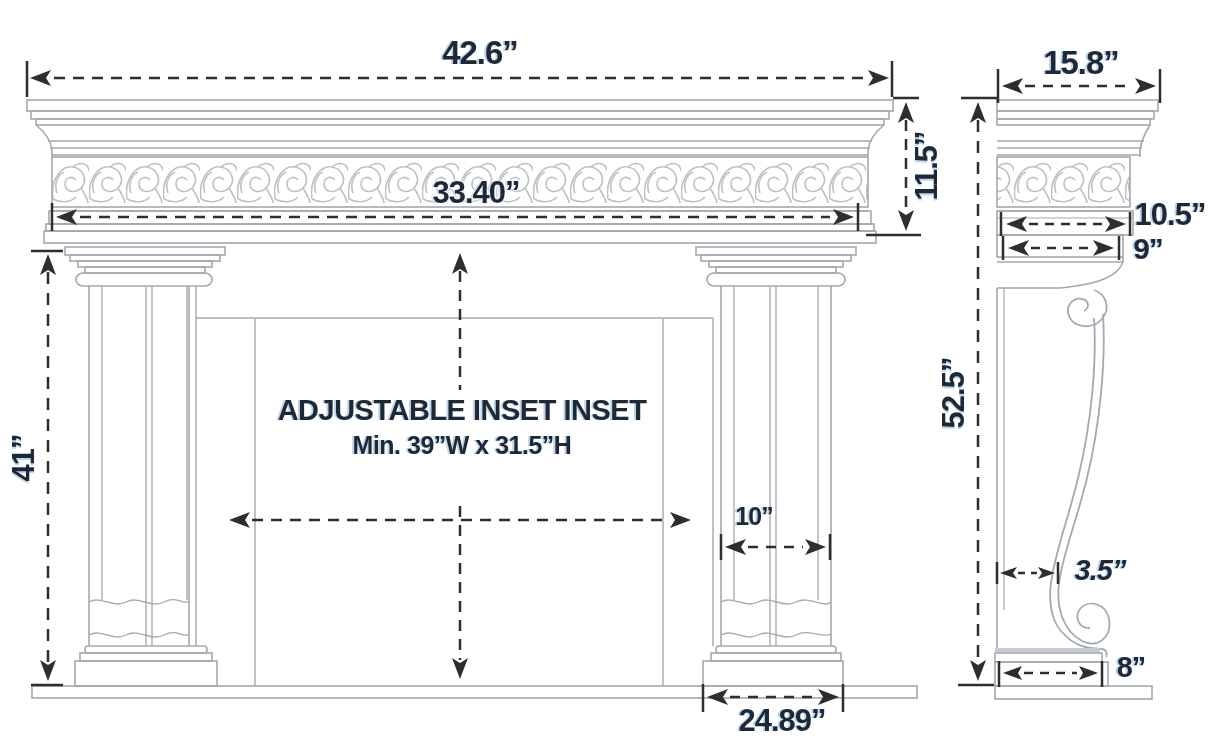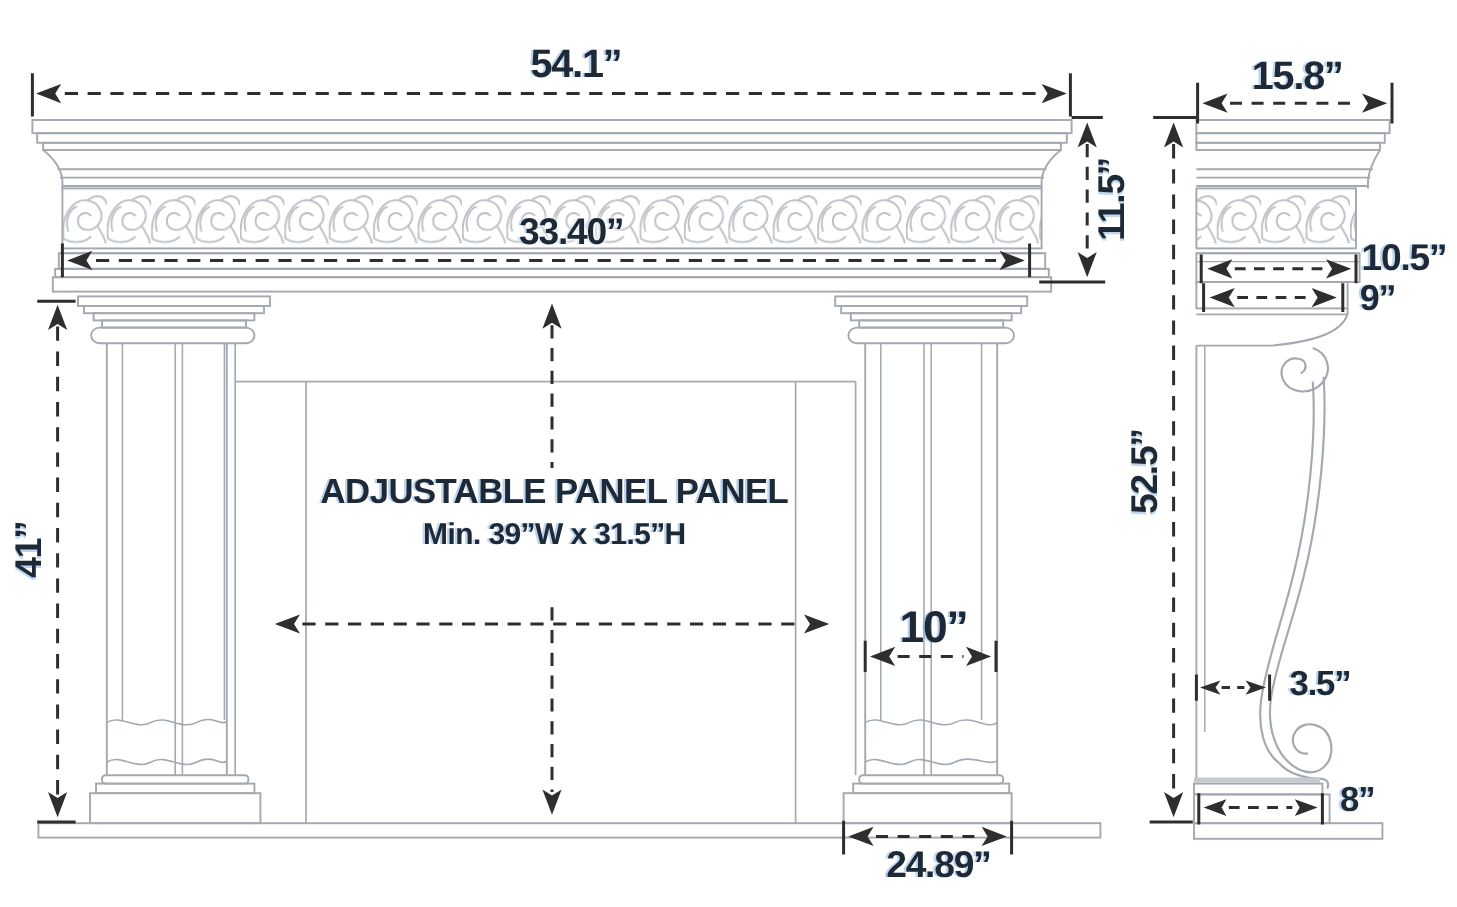--- a/index.html
+++ b/index.html
@@ -219,41 +219,41 @@
 
       <g>
         <path d="M999,661 V687 M1102,661 V687" fill="none"></path>
         <path d="M1024,673 H1077" fill="none" stroke-dasharray="9 7"></path>
         <polygon points="1003,673 1022,666 1018,673 1022,680" stroke="none"></polygon>
         <polygon points="1098,673 1079,666 1083,673 1079,680" stroke="none"></polygon>
       </g>
     </g>
   </svg>
 
-  <div class="dim-label" style="left:380px;top:36px;width:200px;font-size:33px;">54.1”</div>
+  <div class="dim-label" style="left:380px;top:36px;width:200px;font-size:33px;">42.6”</div>
 
   <div class="dim-label halo" style="left:376px;top:177px;width:200px;font-size:31px;">33.40”</div>
 
   <div class="dim-label rot" style="left:866px;top:146px;width:120px;height:40px;font-size:31px;">11.5”</div>
 
   <div class="dim-label rot" style="left:-37px;top:438px;width:120px;height:40px;font-size:31px;">41”</div>
 
   <div class="panel-note">
-    <div class="t1">ADJUSTABLE PANEL PANEL</div>
+    <div class="t1">ADJUSTABLE INSET INSET</div>
     <div class="t2">Min. 39”W x 31.5”H</div>
   </div>
 
-  <div class="dim-label" style="left:718px;top:504px;width:120px;font-size:37px;">10”</div>
+  <div class="dim-label" style="left:694px;top:504px;width:120px;font-size:25px;">10”</div>
 
   <div class="dim-label" style="left:682px;top:705px;width:200px;font-size:31px;">24.89”</div>
 
   <div class="dim-label" style="left:981px;top:46px;width:200px;font-size:33px;">15.8”</div>
 
   <div class="dim-label rot" style="left:883px;top:373px;width:140px;height:40px;font-size:31px;">52.5”</div>
 
   <div class="dim-label" style="left:1125px;top:199px;width:90px;font-size:31px;">10.5”</div>
 
   <div class="dim-label" style="left:1118px;top:234px;width:60px;font-size:30px;">9”</div>
 
-  <div class="dim-label" style="left:1050px;top:556px;width:100px;font-size:29px;">3.5”</div>
+  <div class="dim-label" style="left:1050px;top:556px;width:100px;font-size:29px;font-style:italic;">3.5”</div>
 
   <div class="dim-label" style="left:1101px;top:653px;width:60px;font-size:29px;">8”</div>
 </div>
 
 </body></html>

